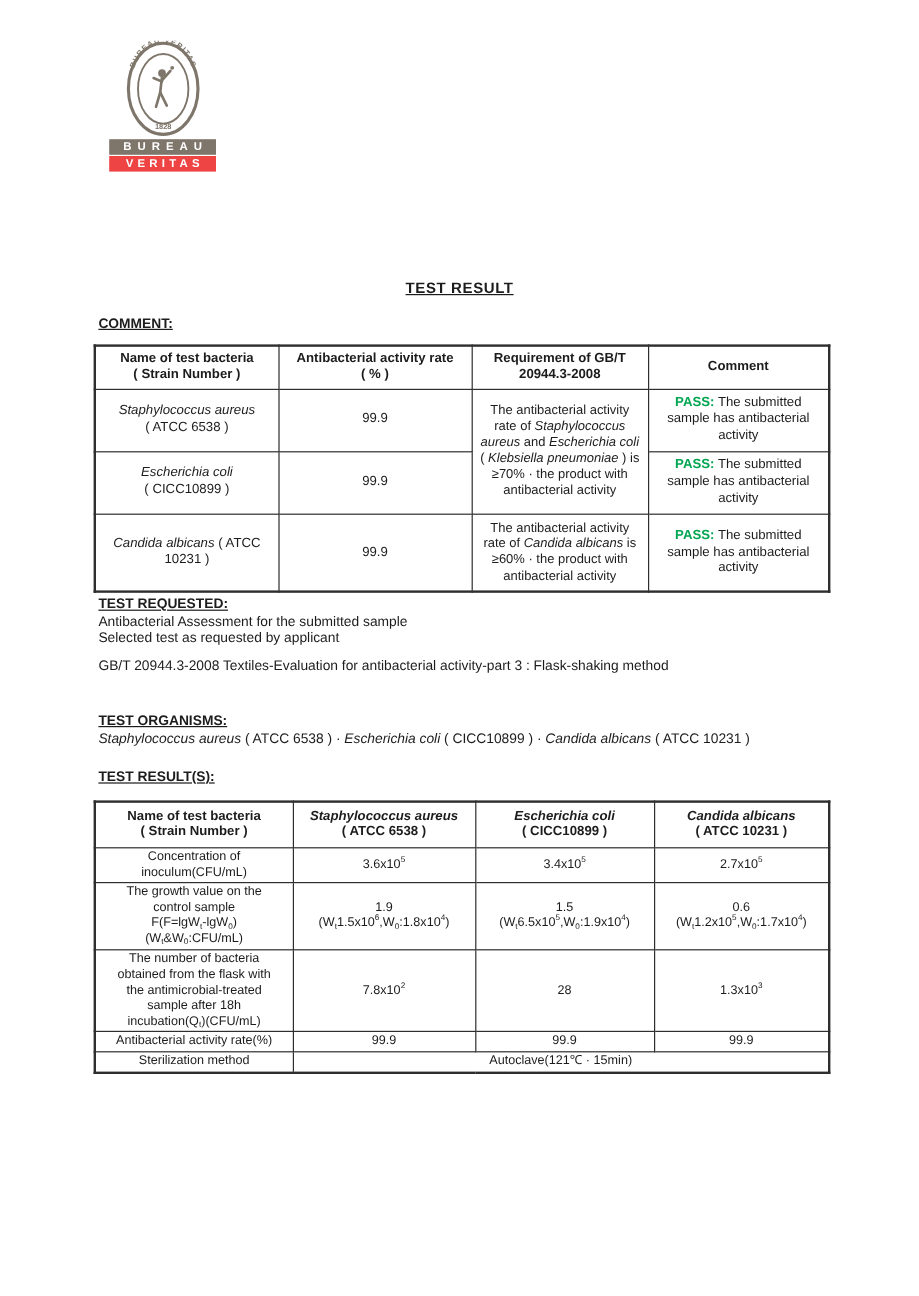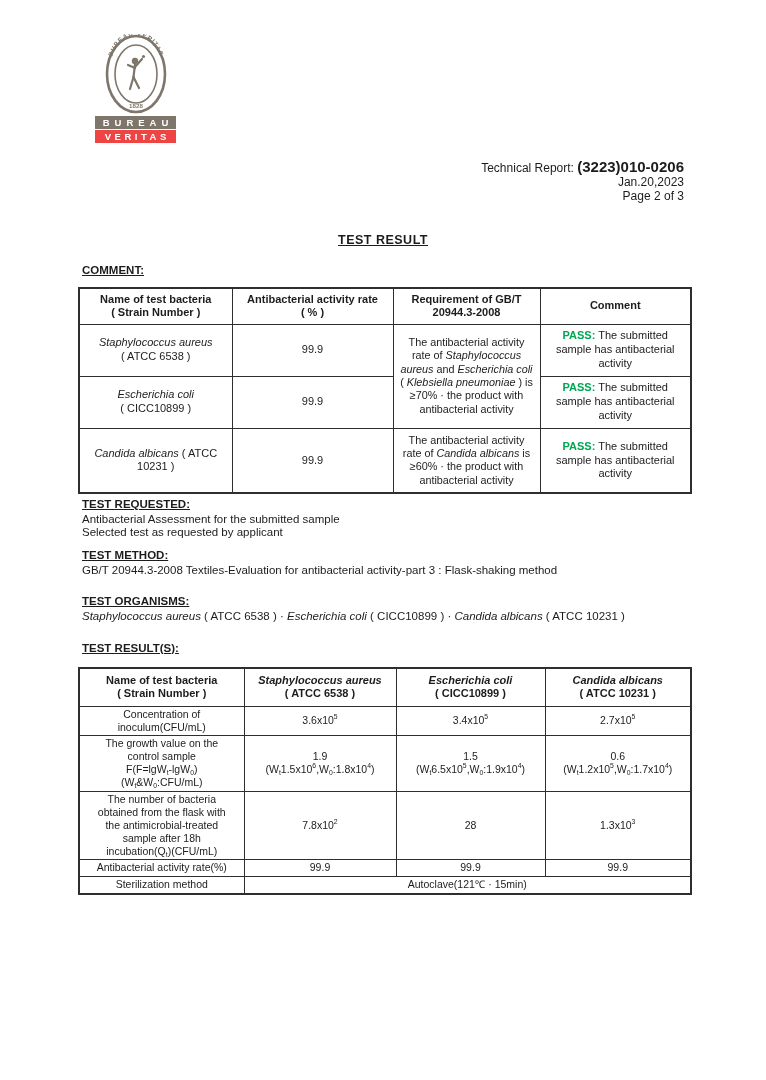--- a/index.html
+++ b/index.html
@@ -2,21 +2,21 @@
 <html><head>
 <meta charset="utf-8">
 <style>
   html,body{margin:0;padding:0;background:#ffffff;}
   .page{position:relative;width:766px;height:1080px;background:#ffffff;
         font-family:"Liberation Sans",sans-serif;color:#1c1c1c;overflow:hidden;}
 
   
   .logo{position:absolute;left:88px;top:34px;width:95px;}
   .emblem{display:block;margin:0 auto 2px auto;}
-  .brandbar{width:81px;margin:0 auto;height:13px;display:flex;align-items:center;justify-content:center;
+  .brandbar{width:89px;margin:0 auto;height:13px;display:flex;align-items:center;justify-content:center;
             color:#ffffff;font-weight:bold;font-size:9.5px;line-height:13px;}
   .bar-top{background:#7e766b;letter-spacing:5px;text-indent:5px;}
   .bar-bottom{background:#ef4444;letter-spacing:3.5px;text-indent:3.5px;margin-top:1px;}
 
   
   .meta{position:absolute;top:160px;right:82px;text-align:right;line-height:14px;font-size:12px;}
   .meta .num{font-size:15px;font-weight:bold;}
 
   .doc-title{position:absolute;top:233px;left:0;width:100%;text-align:center;
              font-size:12.5px;font-weight:bold;text-decoration:underline;letter-spacing:0.5px;}
@@ -66,25 +66,20 @@
         <line x1="31" y1="34" x2="24" y2="31"></line>
         <line x1="29.5" y1="43" x2="26" y2="55"></line>
         <line x1="29.5" y1="43" x2="35" y2="54"></line>
         <circle cx="39.5" cy="22.5" r="1.6" stroke="none"></circle>
       </g>
     </svg>
     <div class="brandbar bar-top">BUREAU</div>
     <div class="brandbar bar-bottom">VERITAS</div>
   </div>
 
-  <div class="meta">
-    <div><span>Technical Report: </span><span class="num">(3223)010-0206</span></div>
-    <div>Jan.20,2023</div>
-    <div>Page 2 of 3</div>
-  </div>
 
   <div class="doc-title">TEST RESULT</div>
 
   <div class="sec-comment">
     <span class="h">COMMENT:</span>
   </div>
 
   <table class="t1">
     <colgroup>
         <col style="width:153px">
@@ -119,21 +114,20 @@
   </tbody>
     </table>
 
   <div class="sec-requested">
     <span class="h">TEST REQUESTED:</span>
     <div class="body-line">Antibacterial Assessment for the submitted sample</div>
     <div class="body-line">Selected test as requested by applicant</div>
   </div>
 
   <div class="sec-method">
-    <span class="h">TEST METHOD:</span>
     <div class="body-line">GB/T 20944.3-2008 Textiles-Evaluation for antibacterial activity-part 3 : Flask-shaking method</div>
   </div>
 
   <div class="sec-organisms">
     <span class="h">TEST ORGANISMS:</span>
     <div class="body-line"><span style="font-style: italic;">Staphylococcus aureus</span><span> ( ATCC 6538 ) · </span><span style="font-style: italic;">Escherichia coli</span><span> ( CICC10899 ) · </span><span style="font-style: italic;">Candida albicans</span><span> ( ATCC 10231 )</span></div>
   </div>
 
   <div class="sec-results">
     <span class="h">TEST RESULT(S):</span>

